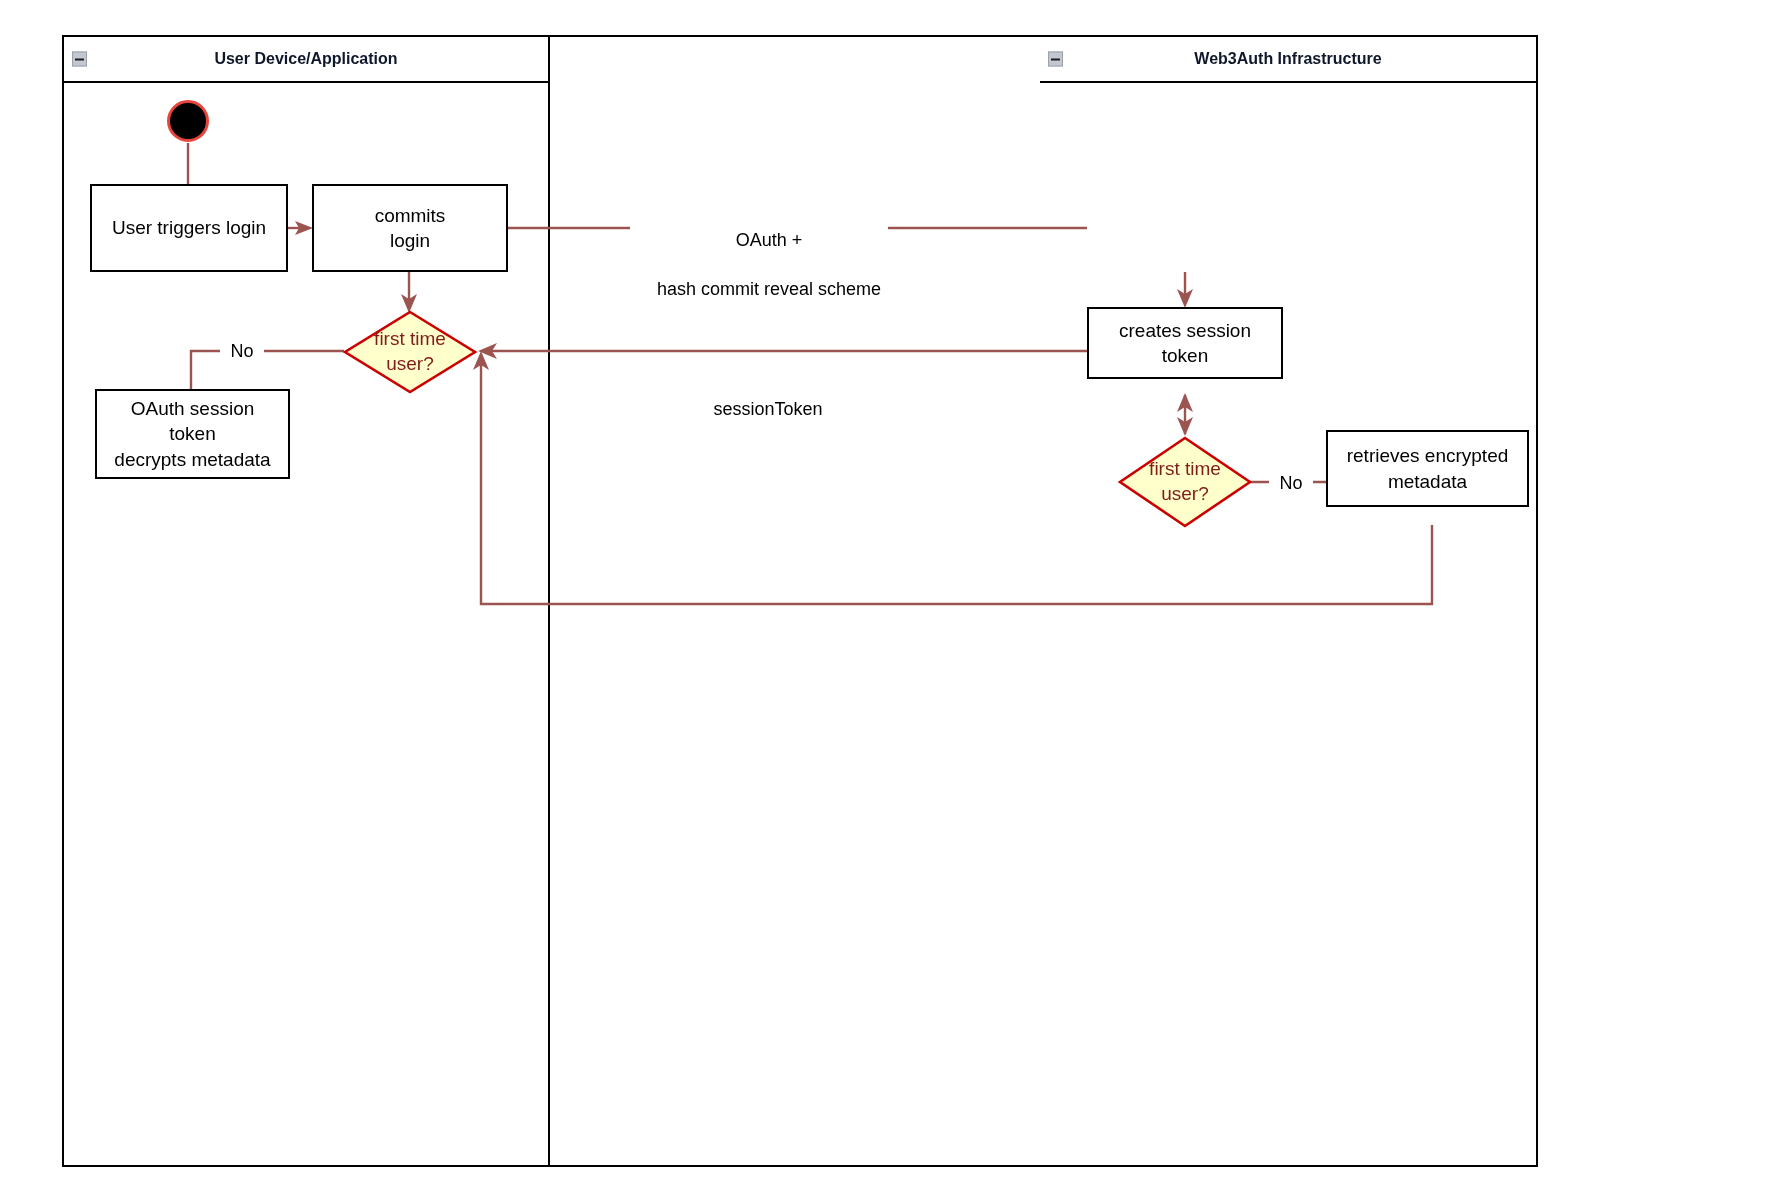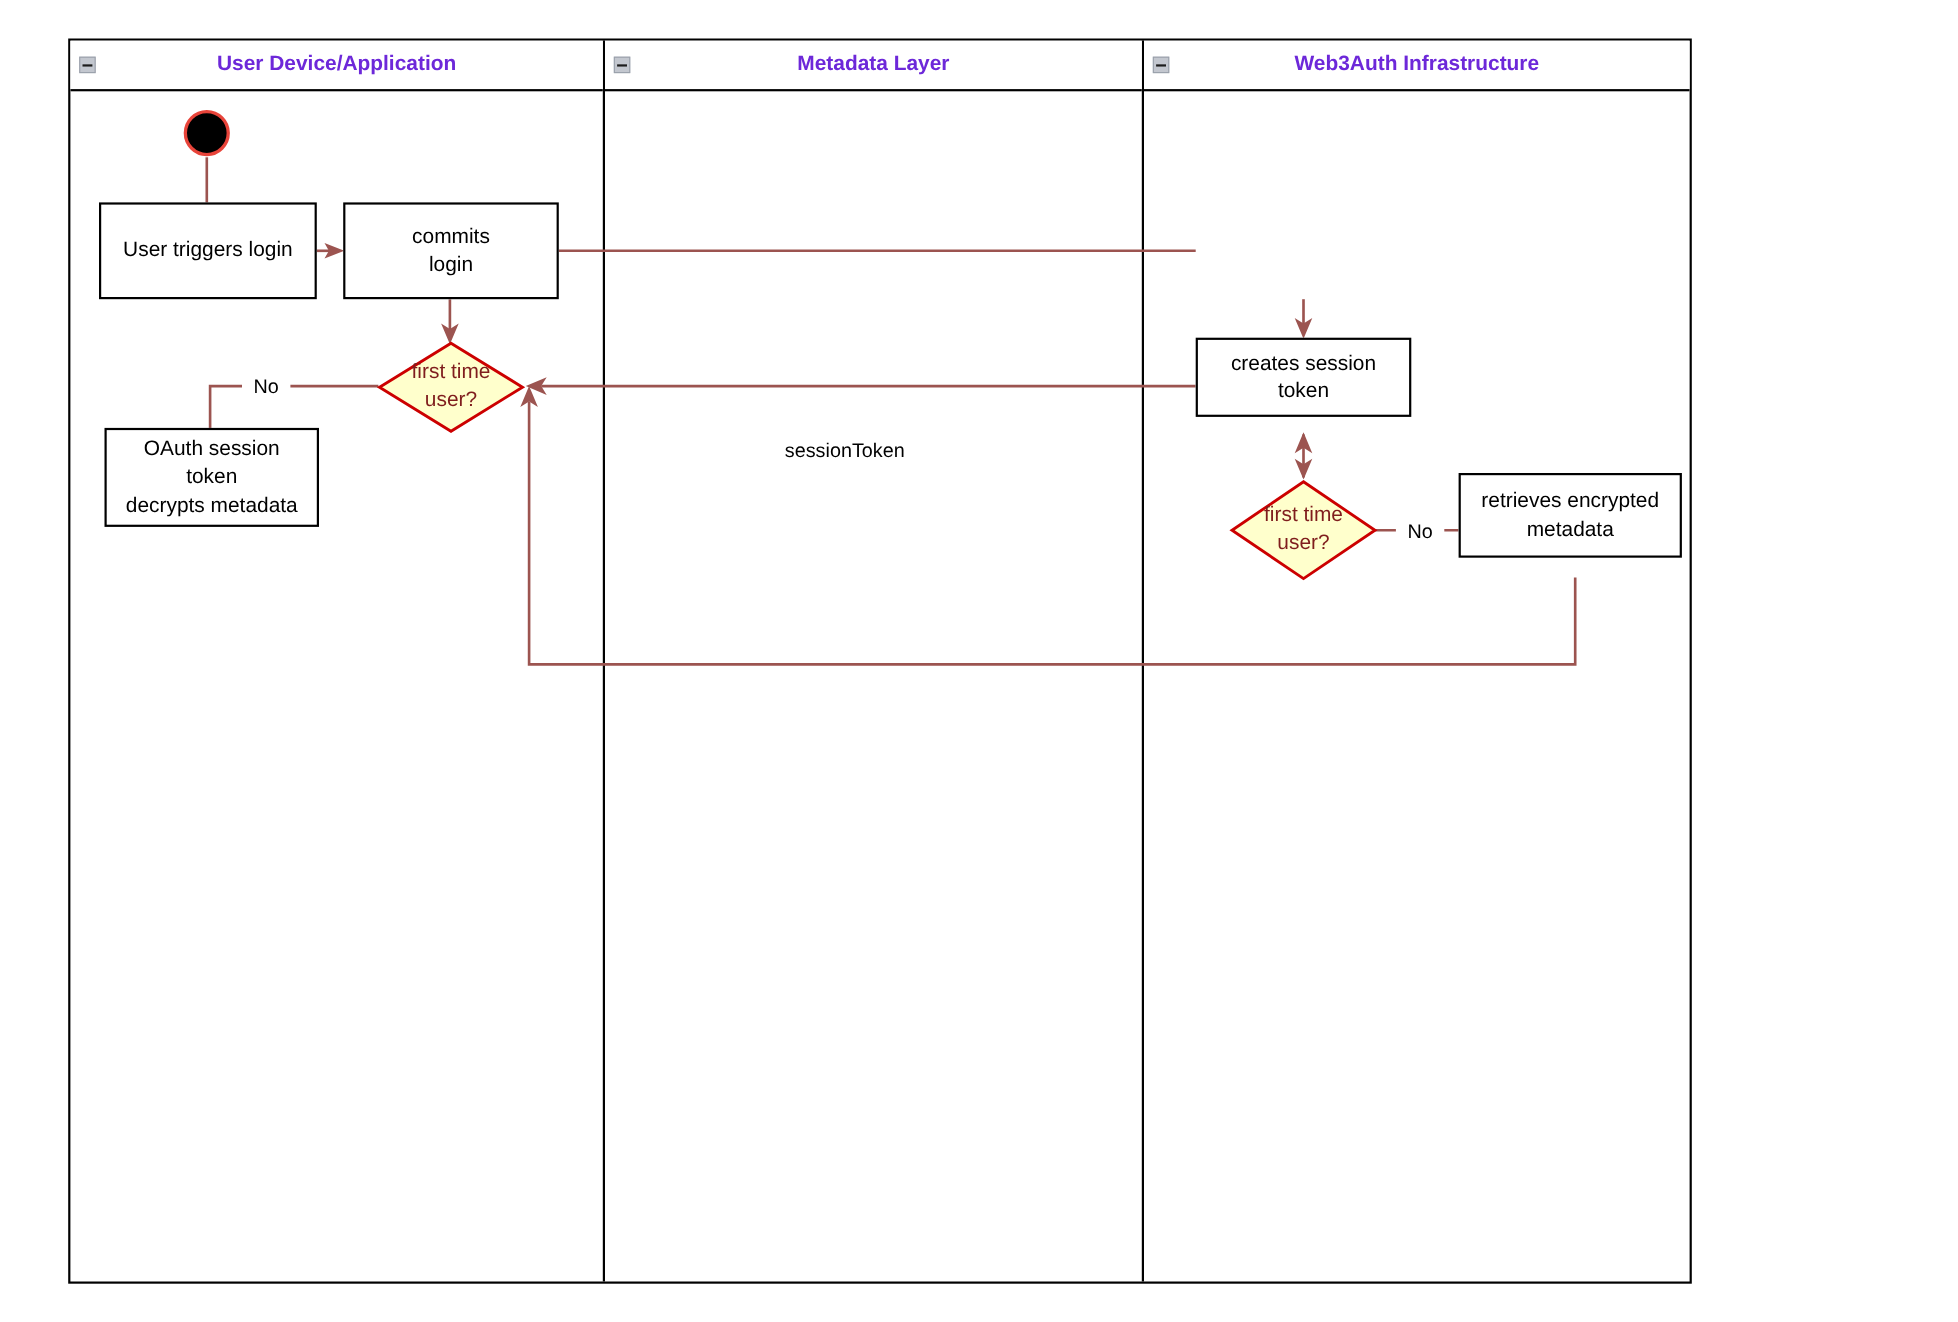--- a/index.html
+++ b/index.html
@@ -35,23 +35,23 @@
     position:relative;
     height:46px;
     box-sizing:border-box;
     border-bottom:2px solid #000000;
     background:#ffffff;
     display:flex;
     align-items:center;
     justify-content:center;
   }
   .lane-title{
-    font-size:19px;
+    font-size:16px;
     font-weight:bold;
-    color:#6d28d9;
+    color:#0f172a;
     letter-spacing:0px;
     white-space:nowrap;
   }
   .collapse-icon{
     position:absolute;
     left:8px; top:50%;
     transform:translateY(-50%);
     width:15px;height:15px;
     background:#c3c7cf;
     border:1px solid #9aa0aa;
@@ -140,28 +140,20 @@
 
     <div class="lane" style="left:0px;width:486px;">
       <div class="lane-header">
         <div class="collapse-icon">
             <i></i>
           </div>
         <span class="lane-title">User Device/Application</span>
       </div>
     </div>
 
-    <div class="lane" style="left:486px;width:490px;">
-      <div class="lane-header">
-        <div class="collapse-icon">
-            <i></i>
-          </div>
-        <span class="lane-title">Metadata Layer</span>
-      </div>
-    </div>
 
     <div class="lane last" style="left:976px;width:496px;text-align:center;">
       <div class="lane-header">
         <div class="collapse-icon">
             <i></i>
           </div>
         <span class="lane-title">Web3Auth Infrastructure</span>
       </div>
     </div>
 
@@ -251,20 +243,24 @@
     </div>
   </div>
 
   <div class="node act" style="left:1326px;top:430px;width:203px;height:77px;">
     <span>
       <span>retrieves encrypted</span><br>
       <span>metadata</span>
     </span>
   </div>
 
+  <div class="edge-label" style="left:630px;top:204px;width:250px;">
+    <span>OAuth +</span><br>
+    <span>hash commit reveal scheme</span>
+  </div>
 
   <div class="edge-label" style="left:702px;top:349px;width:124px;margin-top:48px;">sessionToken</div>
 
   <div class="edge-label" style="left:220px;top:339px;width:36px;">No</div>
 
   <div class="edge-label" style="left:1269px;top:471px;width:36px;">No</div>
 
 </div>
 
 </body></html>

